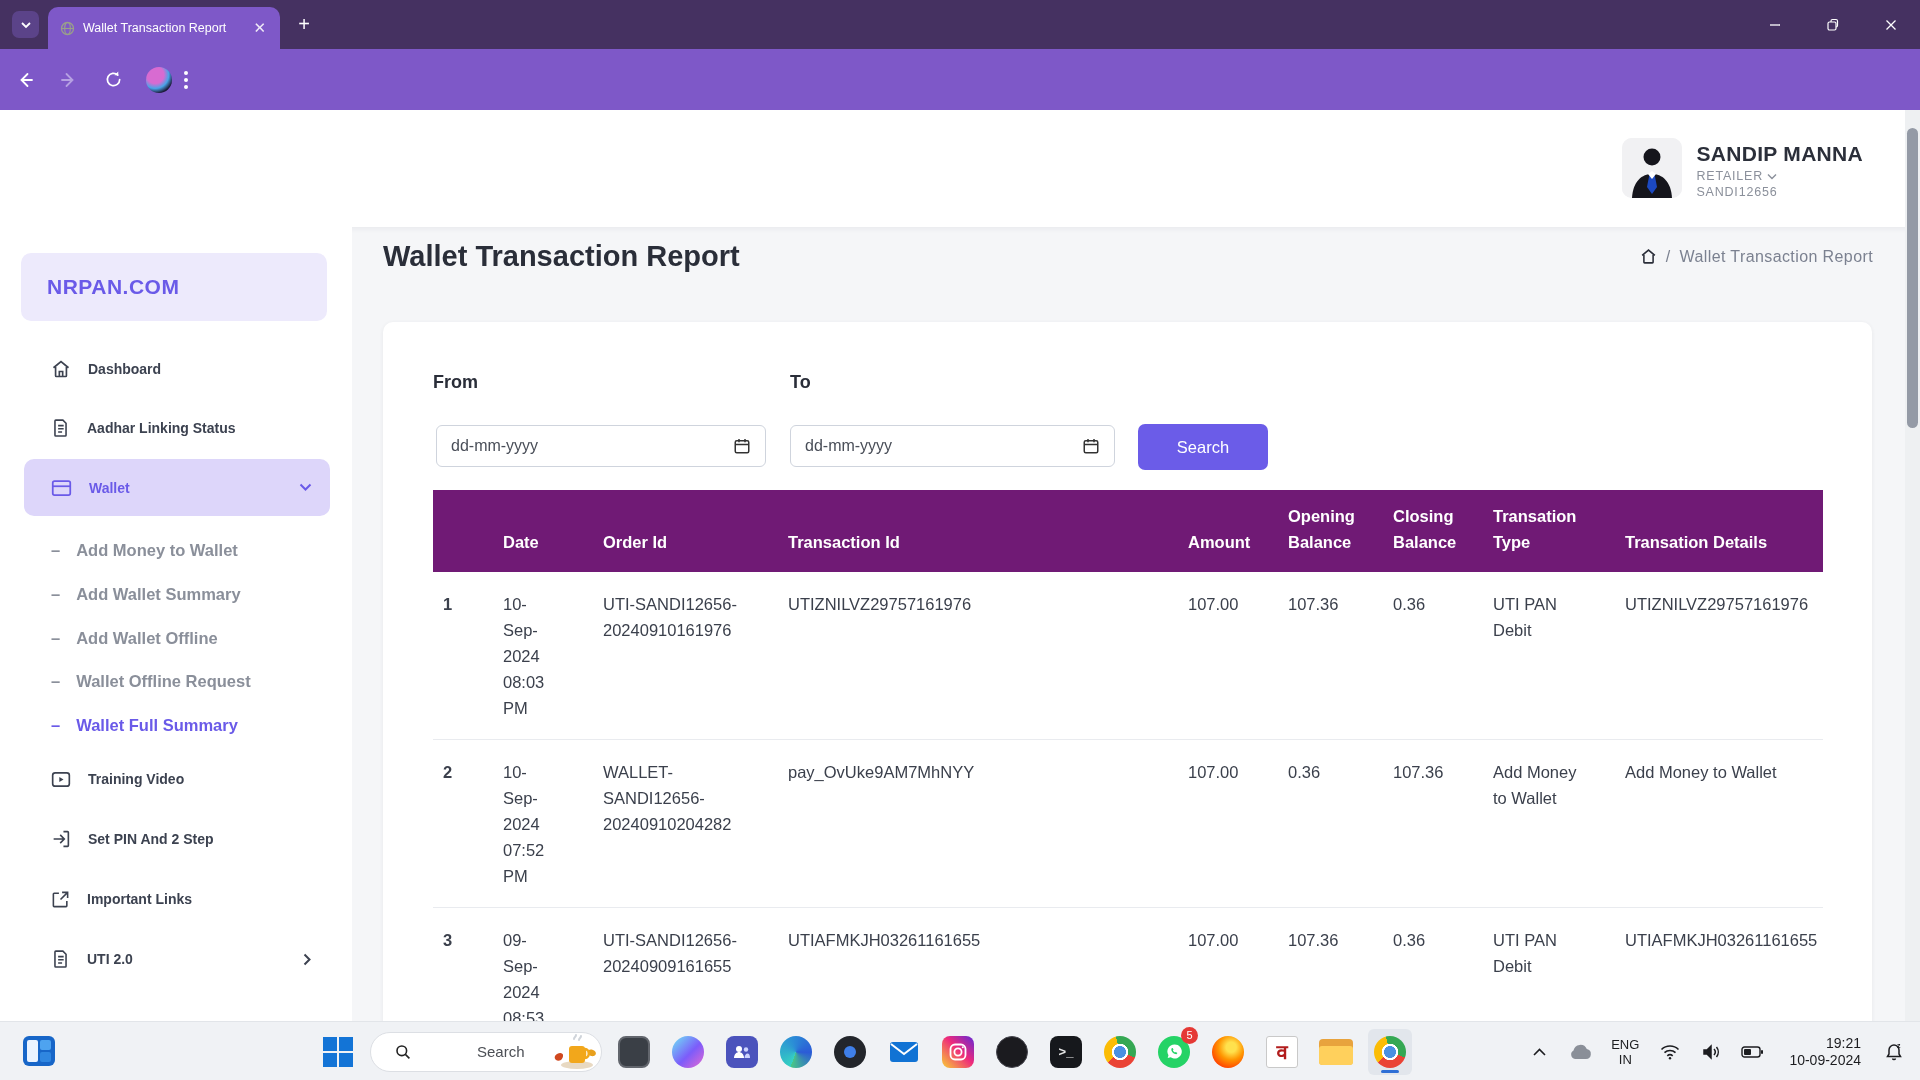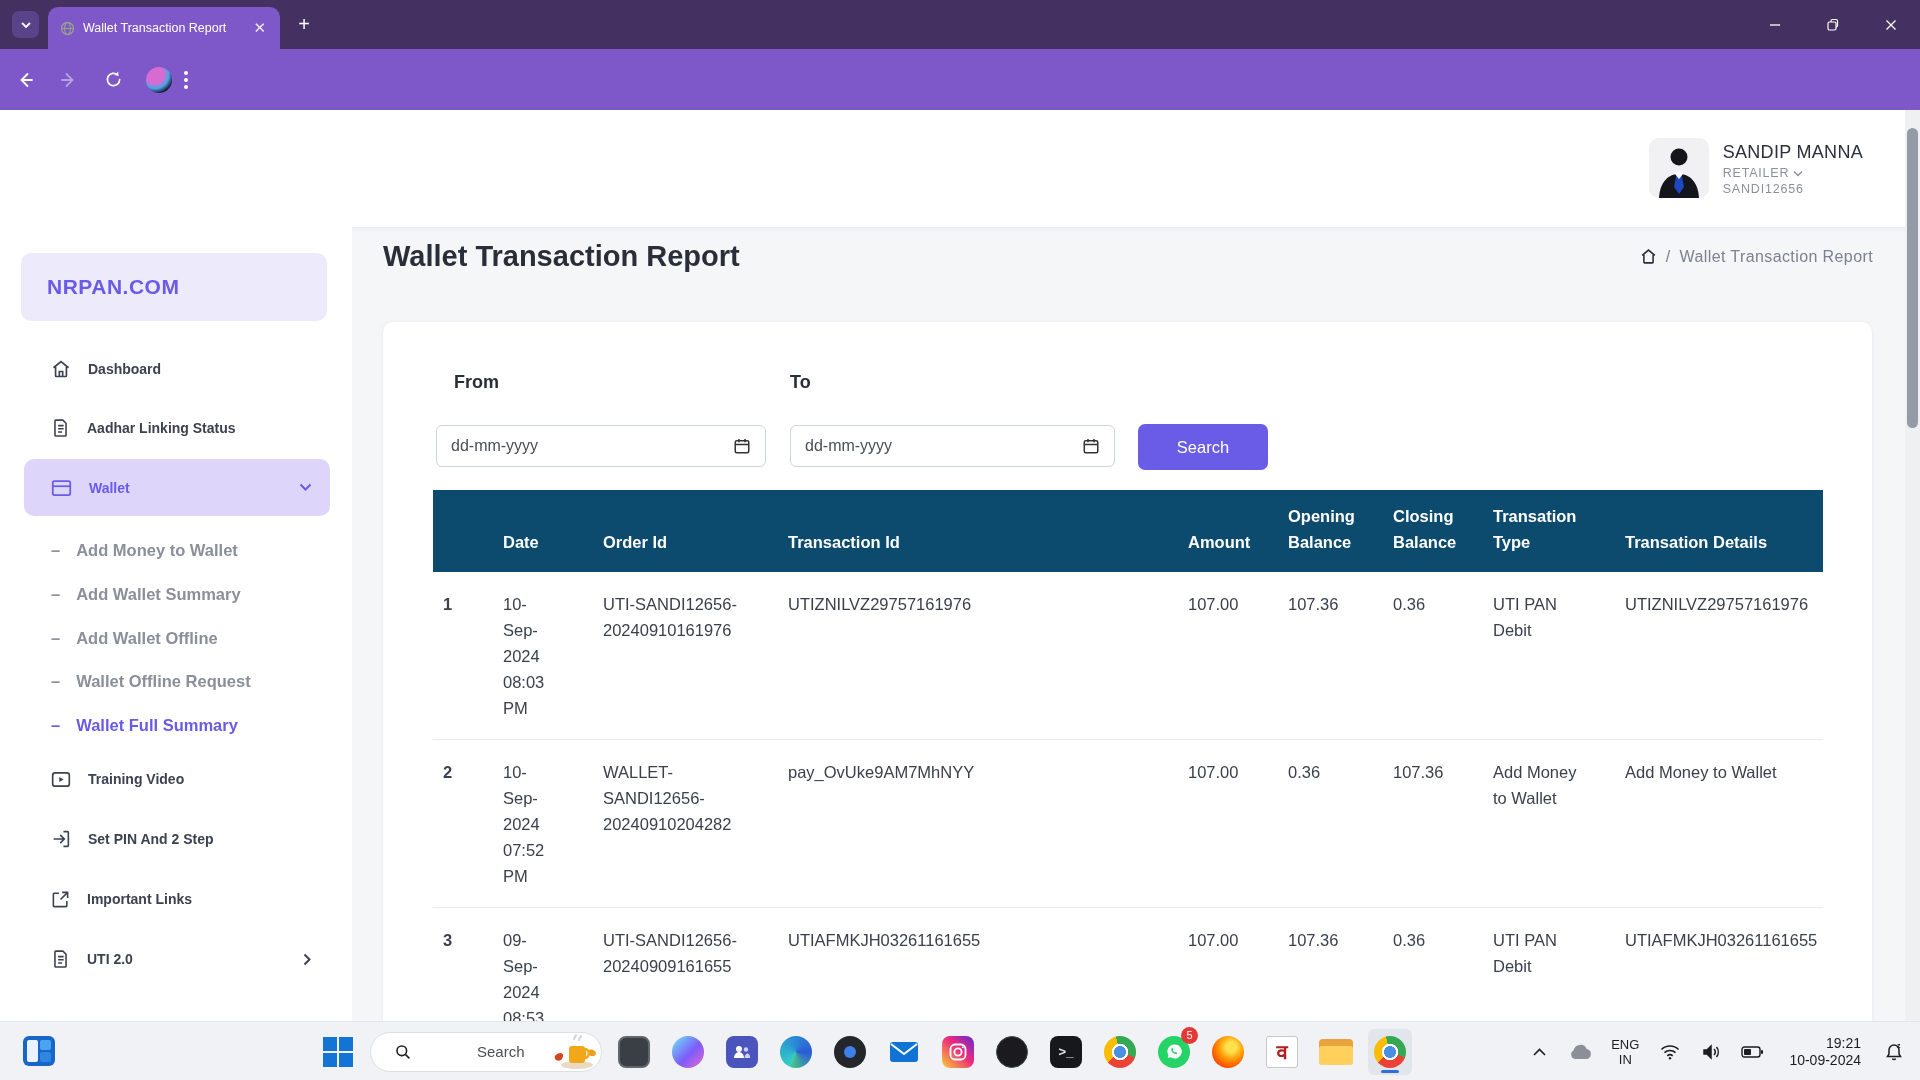--- a/index.html
+++ b/index.html
@@ -38,21 +38,21 @@
   .viewport { position:absolute; top:110px; left:0; width:1920px; height:911px; background:#f5f6f8; overflow:hidden; }
   .header-band { position:absolute; top:0; left:0; width:1920px; height:117px; background:#fff;
     box-shadow:0 2px 5px rgba(40,40,60,.06); }
   .logo-box { position:absolute; left:38px; top:33px; width:238px; height:76px; background:#0b0b15;
     color:#fff; display:flex; flex-direction:column; align-items:center; justify-content:center; border-radius:2px; }
   .logo-line1 { font-size:28px; font-weight:bold; letter-spacing:1px; }
   .logo-line2 { font-size:12px; font-weight:bold; letter-spacing:2px; margin-top:2px; }
   .profile { position:absolute; right:57px; top:28px; display:flex; align-items:flex-start; gap:14px; }
   .avatar { width:60px; height:60px; border-radius:10px; background:#f1f1f3; overflow:hidden; }
   .profile-text { padding-top:4px; }
-  .p-name { font-size:18px; font-weight:normal; color:#2b2f3a; letter-spacing:.3px; }
+  .p-name { font-size:21px; font-weight:bold; color:#2b2f3a; letter-spacing:.3px; }
   .p-role { font-size:12.5px; color:#8b909b; letter-spacing:.8px; margin-top:3px; display:flex; align-items:center; gap:4px;}
   .p-id { font-size:12.5px; color:#8b909b; letter-spacing:.8px; margin-top:2px; }
 
   .sidebar { position:absolute; left:0; top:0; width:352px; height:911px; background:#fff; }
   .brand-box { position:absolute; left:21px; top:143px; width:306px; height:68px; background:#edeafc;
     border-radius:10px; display:flex; align-items:center; padding-left:26px; }
   .brand-text { color:#6a5ae8; font-weight:bold; font-size:21px; letter-spacing:.5px; }
   .mi { position:absolute; left:24px; width:306px; height:44px; display:flex; align-items:center;
     padding-left:27px; gap:17px; color:#3c4250; font-size:14px; font-weight:bold; border-radius:10px; }
   .mi .ic { color:#3c4250; }
@@ -73,21 +73,21 @@
   .card { position:absolute; left:383px; top:212px; width:1489px; height:760px; background:#fff;
     border-radius:10px; box-shadow:0 1px 4px rgba(40,40,60,.07); }
   .f-label { position:absolute; top:50px; font-size:18px; font-weight:bold; color:#2a2e39; }
   .date-input { position:absolute; top:103px; height:42px; border:1px solid #cfd4dd; border-radius:6px;
     display:flex; align-items:center; justify-content:space-between; padding:0 14px; background:#fff; }
   .date-ph { font-size:16px; color:#494e58; }
   .btn-search { position:absolute; left:755px; top:102px; width:130px; height:46px; background:#6b5ce8;
     color:#fff; font-size:16.5px; border:none; border-radius:7px; font-family:inherit; }
 
   table.report { position:absolute; left:50px; top:168px; width:1390px; border-collapse:collapse; table-layout:fixed; }
-  .report th { background:#0c4a6e; color:#fff; font-size:16.5px; font-weight:bold; text-align:left;
+  .report th { background:#701a75; color:#fff; font-size:16.5px; font-weight:bold; text-align:left;
     vertical-align:bottom; padding:14px 10px 17px 10px; height:82px; line-height:1.55; }
   .report td { font-size:16.5px; color:#3b404c; vertical-align:top; text-align:left;
     padding:19px 10px 18px 10px; line-height:26px; }
   .report tr + tr td { border-top:1px solid #e9ebef; }
   .td-sn { font-weight:bold; color:#2a2e39; }
   .datewrap { display:inline-block; width:54px; }
   .td-order { padding-right:16px !important; }
   .td-type { padding-right:30px !important; }
   .td-nowrap { white-space:nowrap; overflow:hidden; }
 
@@ -344,21 +344,21 @@
             <path d="M3 10.5L12 3l9 7.5"></path>
             <path d="M5.5 9.5V20a1 1 0 0 0 1 1h11a1 1 0 0 0 1-1V9.5"></path>
           </svg>
       </span>
       <span>/</span>
       <span>Wallet Transaction Report</span>
     </div>
   </div>
 
   <div class="card">
-    <div class="f-label" style="left:71px">From</div>
+    <div class="f-label" style="left:50px">From</div>
     <div class="f-label" style="left:407px">To</div>
 
     <div class="date-input" style="left:53px; width:330px">
       <span class="date-ph" title="dd-mm-yyyy">dd-mm-yyyy</span>
       <span>
         <svg width="18" height="18" viewBox="0 0 24 24" fill="none" stroke="#333" stroke-width="2">
             <rect x="3" y="5" width="18" height="16" rx="2"></rect>
             <path d="M8 2.5V7M16 2.5V7M3 10h18"></path>
           </svg>
       </span>

